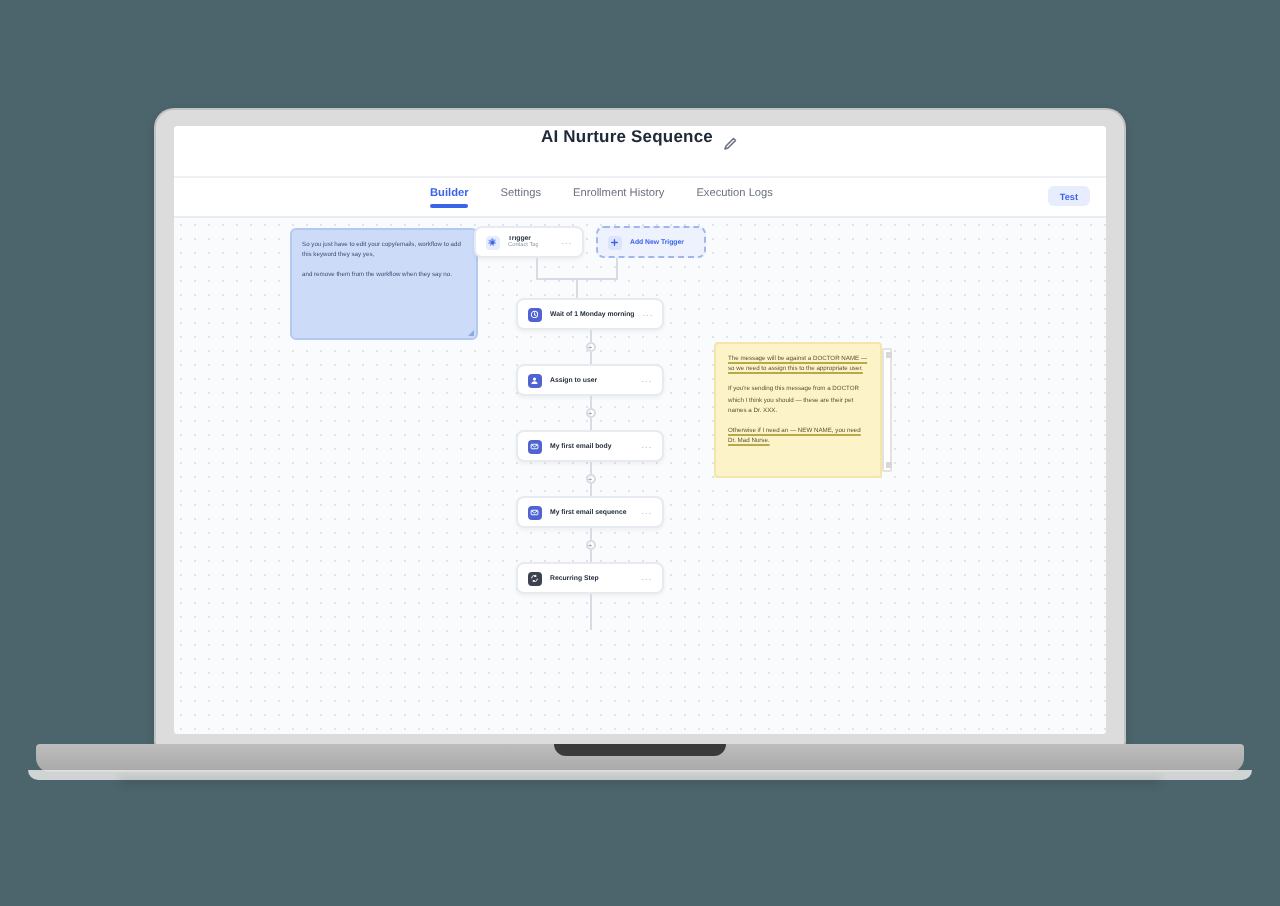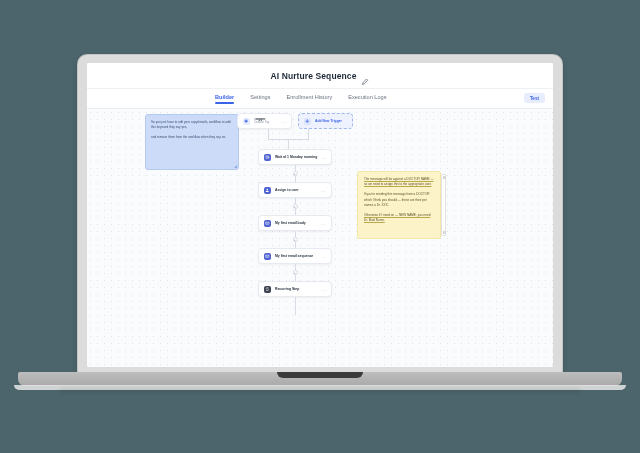--- a/index.html
+++ b/index.html
@@ -43,21 +43,21 @@
     background: #3a3a3a; border-radius: 0 0 7px 7px;
   }
   #laptop-foot-shadow {
     position: absolute; left: 60px; top: 389px; width: 520px; height: 3px;
     background: rgba(0,0,0,.12); filter: blur(2px);
   }
 
   
   .titlebar {
     height: 26px; background:#fff; border-bottom:1px solid #eef0f3;
-    display:flex; align-items:center; justify-content:center; gap:5px;
+    display:flex; justify-content:center; gap:5px;
   }
   .app-title { font-size: 8.5px; color:#1f2937; font-weight:600; letter-spacing:.1px; }
   .pencil-icon { width:8px; height:8px; color:#6b7280; display:block; }
 
   .tabbar {
     height: 20px; background:#fff; border-bottom:1px solid #e9ecf1;
     display:flex; align-items:center; gap:16px;
     padding-left:128px; position:relative;
   }
   .tab { font-size:5.6px; color:#6b7280; white-space:nowrap; position:relative; padding-bottom:4px; }

